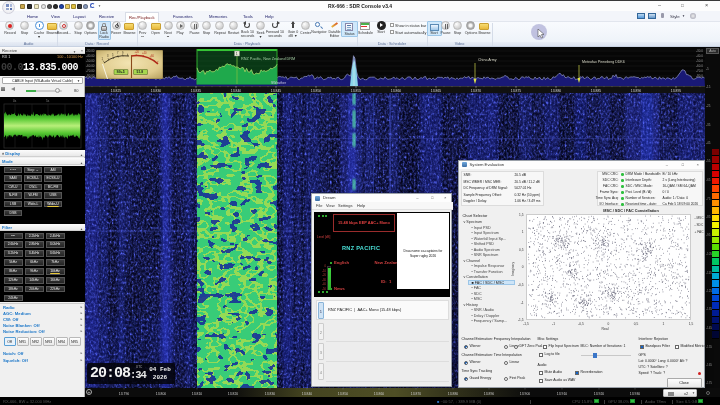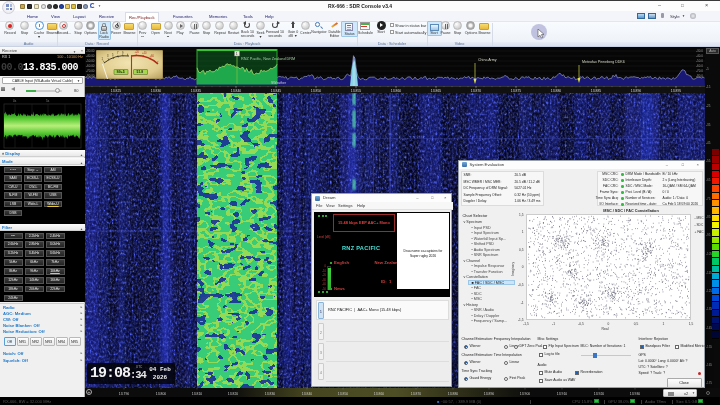--- a/index.html
+++ b/index.html
@@ -652,21 +652,21 @@
 <feComposite in="SourceGraphic" operator="in"></feComposite>
 </filter>
 </defs>
 <rect width="80" height="295" fill="#38cc78"></rect>
 <rect width="80" height="295" fill="#b8e048" filter="url(#g2)" opacity="0.9"></rect>
 <rect width="80" height="295" fill="#16289a" filter="url(#g1)" opacity="0.95"></rect>
 </svg>
 </div>
 </div>
 <div class="abs" style="left:87px;top:363px;width:88px;height:21px;background:rgba(5,5,10,0.88);border-radius:2px;z-index:10;"></div>
-<div class="abs" style="left:90px;top:364.5px;font-family:'Liberation Mono',monospace;font-weight:bold;font-size:15px;color:#f2f2f2;z-index:11;letter-spacing:-1px;">19:08</div>
+<div class="abs" style="left:90px;top:364.5px;font-family:'Liberation Mono',monospace;font-weight:bold;font-size:15px;color:#f2f2f2;z-index:11;letter-spacing:-1px;">20:08</div>
 <div class="abs" style="left:130px;top:369px;font-family:'Liberation Mono',monospace;font-weight:bold;font-size:10.5px;color:#e8e8e8;z-index:11;letter-spacing:-1px;">:34</div>
 <div class="abs" style="left:136px;top:364.5px;font-size:3px;color:#aaa;z-index:11;">UTC</div>
 <div class="abs" style="left:147px;top:366px;width:26px;text-align:center;font-family:'Liberation Mono',monospace;font-weight:bold;font-size:6px;color:#f0f0f0;z-index:11;">04 Feb</div>
 <div class="abs" style="left:147px;top:374px;width:26px;text-align:center;font-family:'Liberation Mono',monospace;font-weight:bold;font-size:6px;color:#f0f0f0;z-index:11;">2026</div>
 <div class="abs" style="left:705px;top:47px;width:15px;height:350px;background:#0a0a0a;">
 <div class="abs" style="left:1px;top:1px;width:13px;height:6px;background:#2a2a2a;border:1px solid #555;color:#bbb;font-size:3.2px;text-align:center;line-height:5px;">Auto</div>
 <div class="abs" style="left:1px;top:20px;font-size:3px;color:#999;">-5</div>
     <div class="abs" style="left:1px;top:38px;font-size:3px;color:#999;">-15</div>
     <div class="abs" style="left:1px;top:57px;font-size:3px;color:#999;">-25</div>
     <div class="abs" style="left:1px;top:76px;font-size:3px;color:#999;">-35</div>

